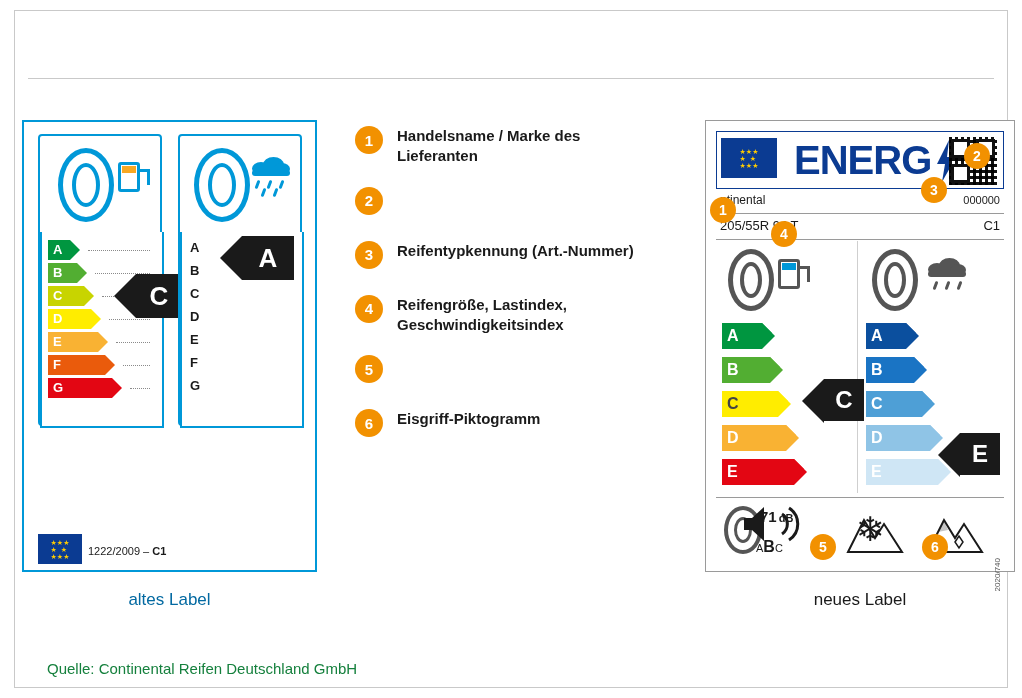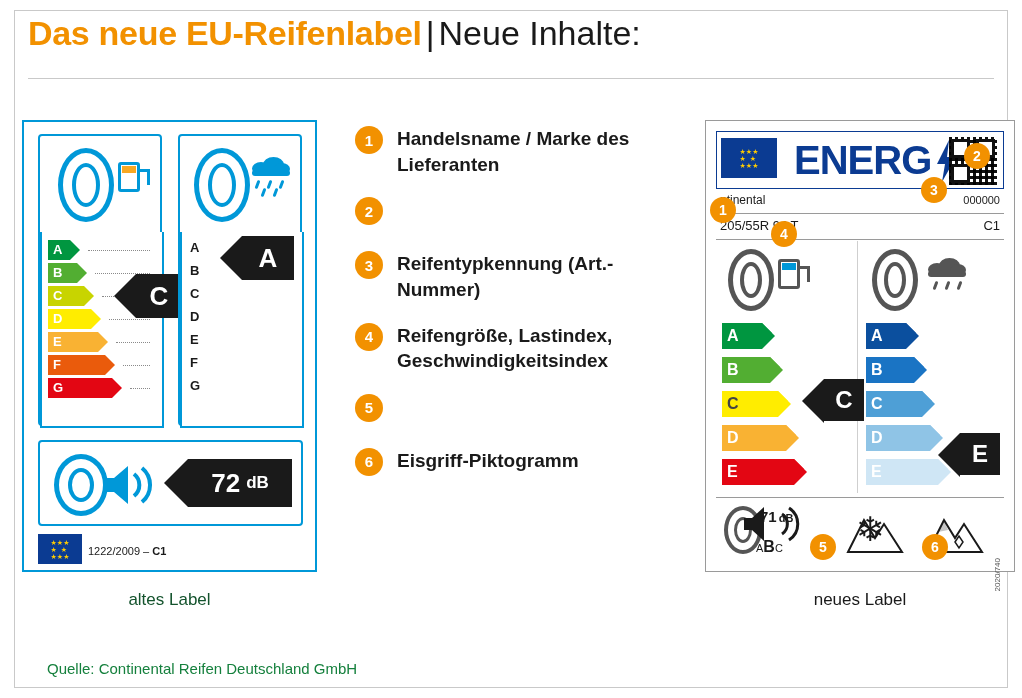--- a/index.html
+++ b/index.html
@@ -15,21 +15,21 @@
 
   
   .header{position:absolute;left:28px;top:14px;width:960px;height:54px;white-space:nowrap;}
   .header .t1{font-size:34px;font-weight:bold;color:#f29100;letter-spacing:-0.3px;}
   .header .bar{font-size:34px;color:#1a1a1a;padding:0 4px;font-weight:400;}
   .header .t2{font-size:34px;color:#1a1a1a;font-weight:400;}
   .hr{position:absolute;left:28px;top:78px;width:966px;height:1px;background:#c9c9c9;}
 
   
   .oldlabel{position:absolute;left:22px;top:120px;width:295px;height:452px;border:2px solid #0098d8;box-sizing:border-box;background:#fff;}
-  .oldcaption{position:absolute;left:22px;top:590px;width:295px;text-align:center;font-size:17px;color:#14532d;}
+  .oldcaption{position:absolute;left:22px;top:590px;width:295px;text-align:center;font-size:17px;color:#0369a1;}
 
   .ol-top{position:absolute;left:14px;top:12px;width:265px;height:292px;}
   .ol-box{position:absolute;top:0;width:124px;height:292px;border:2px solid #0098d8;border-radius:4px;box-sizing:border-box;background:#fff;}
   .ol-box.left{left:0;}
   .ol-box.right{left:140px;}
   .ol-innerwhite{position:absolute;left:0;top:96px;width:124px;height:196px;background:#fff;border:2px solid #0098d8;border-top:none;box-sizing:border-box;}
 
   
   .tyre{position:absolute;border:5px solid #0098d8;border-radius:50% / 50%;box-sizing:border-box;}
   .tyre .inner{position:absolute;left:50%;top:50%;transform:translate(-50%,-50%);border:4px solid #0098d8;border-radius:50%;box-sizing:border-box;}
@@ -60,21 +60,21 @@
   .noisearrow:before{content:"";position:absolute;left:-24px;top:0;width:0;height:0;border-top:24px solid transparent;border-bottom:24px solid transparent;border-right:24px solid #1a1a1a;}
 
   .euflag{position:absolute;background:#0b3b92;display:flex;align-items:center;justify-content:center;}
   .euflag .stars{color:#ffcc00;font-size:7px;letter-spacing:0px;line-height:1;}
   .regtext{position:absolute;font-size:11px;color:#1a1a1a;}
 
   
   .list{position:absolute;left:355px;top:126px;width:300px;}
   .li{position:relative;margin-bottom:20px;min-height:34px;}
   .circle{position:absolute;left:0;top:0;width:28px;height:28px;border-radius:50%;background:#f29100;color:#fff;font-size:15px;font-weight:bold;display:flex;align-items:center;justify-content:center;}
-  .litext{margin-left:42px;font-size:19px;font-weight:bold;color:#1a1a1a;line-height:1.35;}
+  .litext{margin-left:42px;font-size:15px;font-weight:bold;color:#1a1a1a;line-height:1.35;}
 
   
   .newlabel{position:absolute;left:705px;top:120px;width:310px;height:452px;border:1px solid #9a9a9a;box-sizing:border-box;background:#fff;}
   .newcaption{position:absolute;left:705px;top:590px;width:310px;text-align:center;font-size:17px;color:#1a1a1a;}
 
   .nl-energ{position:absolute;left:10px;top:10px;width:288px;height:58px;border:1px solid #0b3b92;box-sizing:border-box;}
   .energ-word{position:absolute;left:77px;top:4px;font-size:40px;font-weight:bold;color:#0b3b92;letter-spacing:-1px;line-height:48px;font-family:"Liberation Sans",sans-serif;}
   .bolt{position:absolute;left:218px;top:8px;width:22px;height:42px;}
   .qr{position:absolute;right:6px;top:5px;width:48px;height:48px;background:
       repeating-linear-gradient(90deg,#111 0 3px,#fff 3px 6px),
@@ -101,23 +101,20 @@
 
   
   .source{position:absolute;left:28px;top:660px;font-size:15px;color:#15803d;margin-left:19px;}
 </style>
 </head>
 <body>
 
 <div class="page">
   <div class="frame"></div>
 
-  <div class="header">
-    <span class="t1">Das neue EU-Reifenlabel</span><span class="bar">|</span><span class="t2">Neue Inhalte:</span>
-  </div>
   <div class="hr"></div>
 
   <div class="oldlabel">
 
     <div class="ol-top">
 
       <div class="ol-box left">
         <div class="tyre" style="left:18px;top:12px;width:56px;height:74px;">
           <div class="inner" style="width:28px;height:44px;"></div>
         </div>
@@ -187,36 +184,20 @@
           <div>E</div>
           <div>F</div>
           <div>G</div>
         </div>
         <div class="bigarrow" style="left:62px;top:100px;width:52px;height:44px;font-size:26px;">
           <span>A</span>
         </div>
       </div>
     </div>
 
-    <div class="ol-bottom">
-      <div class="tyre" style="left:14px;top:12px;width:54px;height:62px;">
-        <div class="inner" style="width:26px;height:34px;"></div>
-      </div>
-      <div class="speaker" style="left:58px;top:20px;width:60px;height:46px;">
-        <svg width="60" height="46" viewBox="0 0 60 46">
-          <path d="M6 16 h10 L30 4 v38 L16 30 H6 Z" fill="#0098d8"></path>
-          <path d="M36 12 a14 14 0 0 1 0 22" stroke="#0098d8" stroke-width="4" fill="none"></path>
-          <path d="M44 6 a22 22 0 0 1 0 34" stroke="#0098d8" stroke-width="4" fill="none"></path>
-        </svg>
-      </div>
-      <div class="noisearrow" style="left:148px;top:17px;width:104px;height:48px;font-size:26px;">
-        <span>72</span>
-          <span style="font-size:17px;margin-left:6px;">dB</span>
-      </div>
-    </div>
 
     <div class="euflag" style="left:14px;top:412px;width:44px;height:30px;">
       <span class="stars">★★★<br>★&nbsp;&nbsp;★<br>★★★</span>
     </div>
     <div class="regtext" style="left:64px;top:423px;">
       <span>1222/2009 – </span><b>C1</b>
     </div>
   </div>
   <div class="oldcaption">altes Label</div>
 

